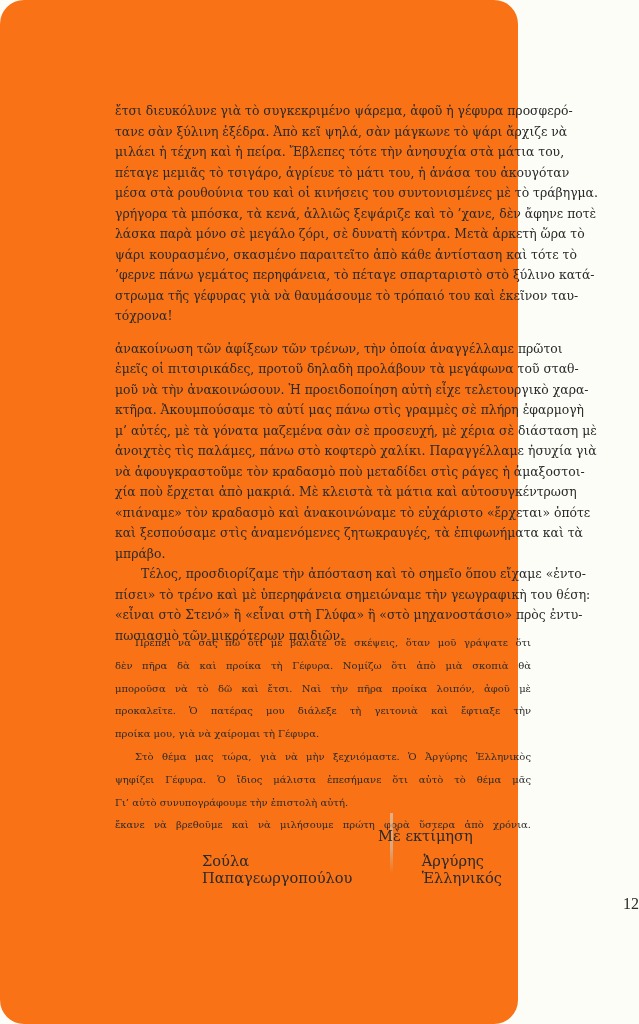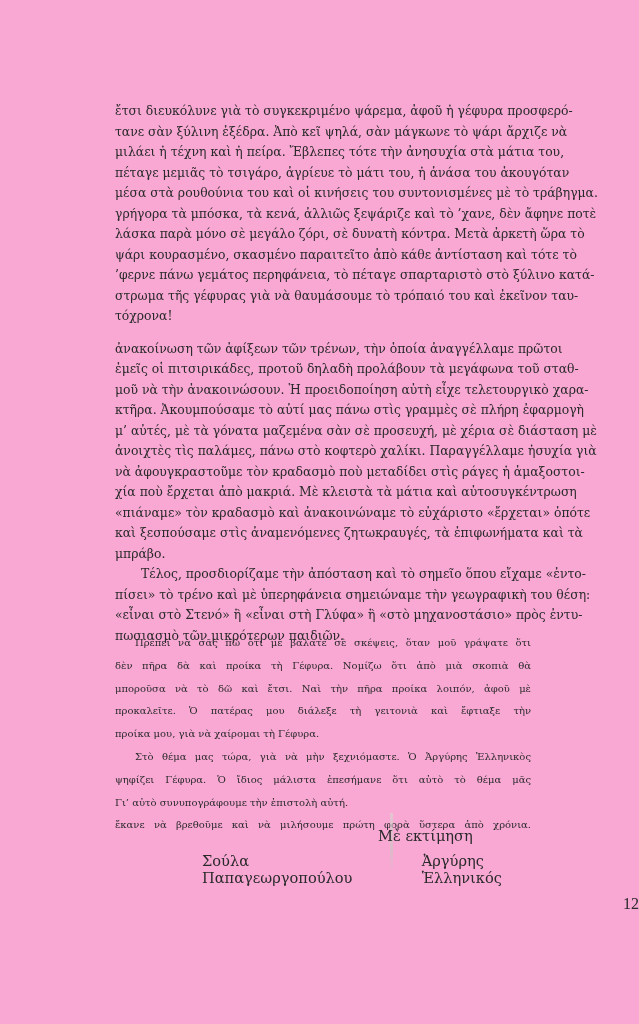--- a/index.html
+++ b/index.html
@@ -11,22 +11,23 @@
       width: 639px;
       height: 1024px;
       position: relative;
       overflow: hidden;
       font-family: "DejaVu Serif", "Liberation Serif", serif;
       color: #2a2a2a;
     }
     .page {
       position: absolute;
       left: 0; top: 0;
-      width: 639px; height: 1024px;
-      background: #f9a8d4;
+      width: 518px; height: 1024px;
+      background: #f97316;
+      border-radius: 24px;
     }
     .text-block {
       position: absolute;
       left: 115px;
       width: 416px;
     }
     .quote {
       top: 101px;
       font-size: 12.4px;
       line-height: 20.5px;

